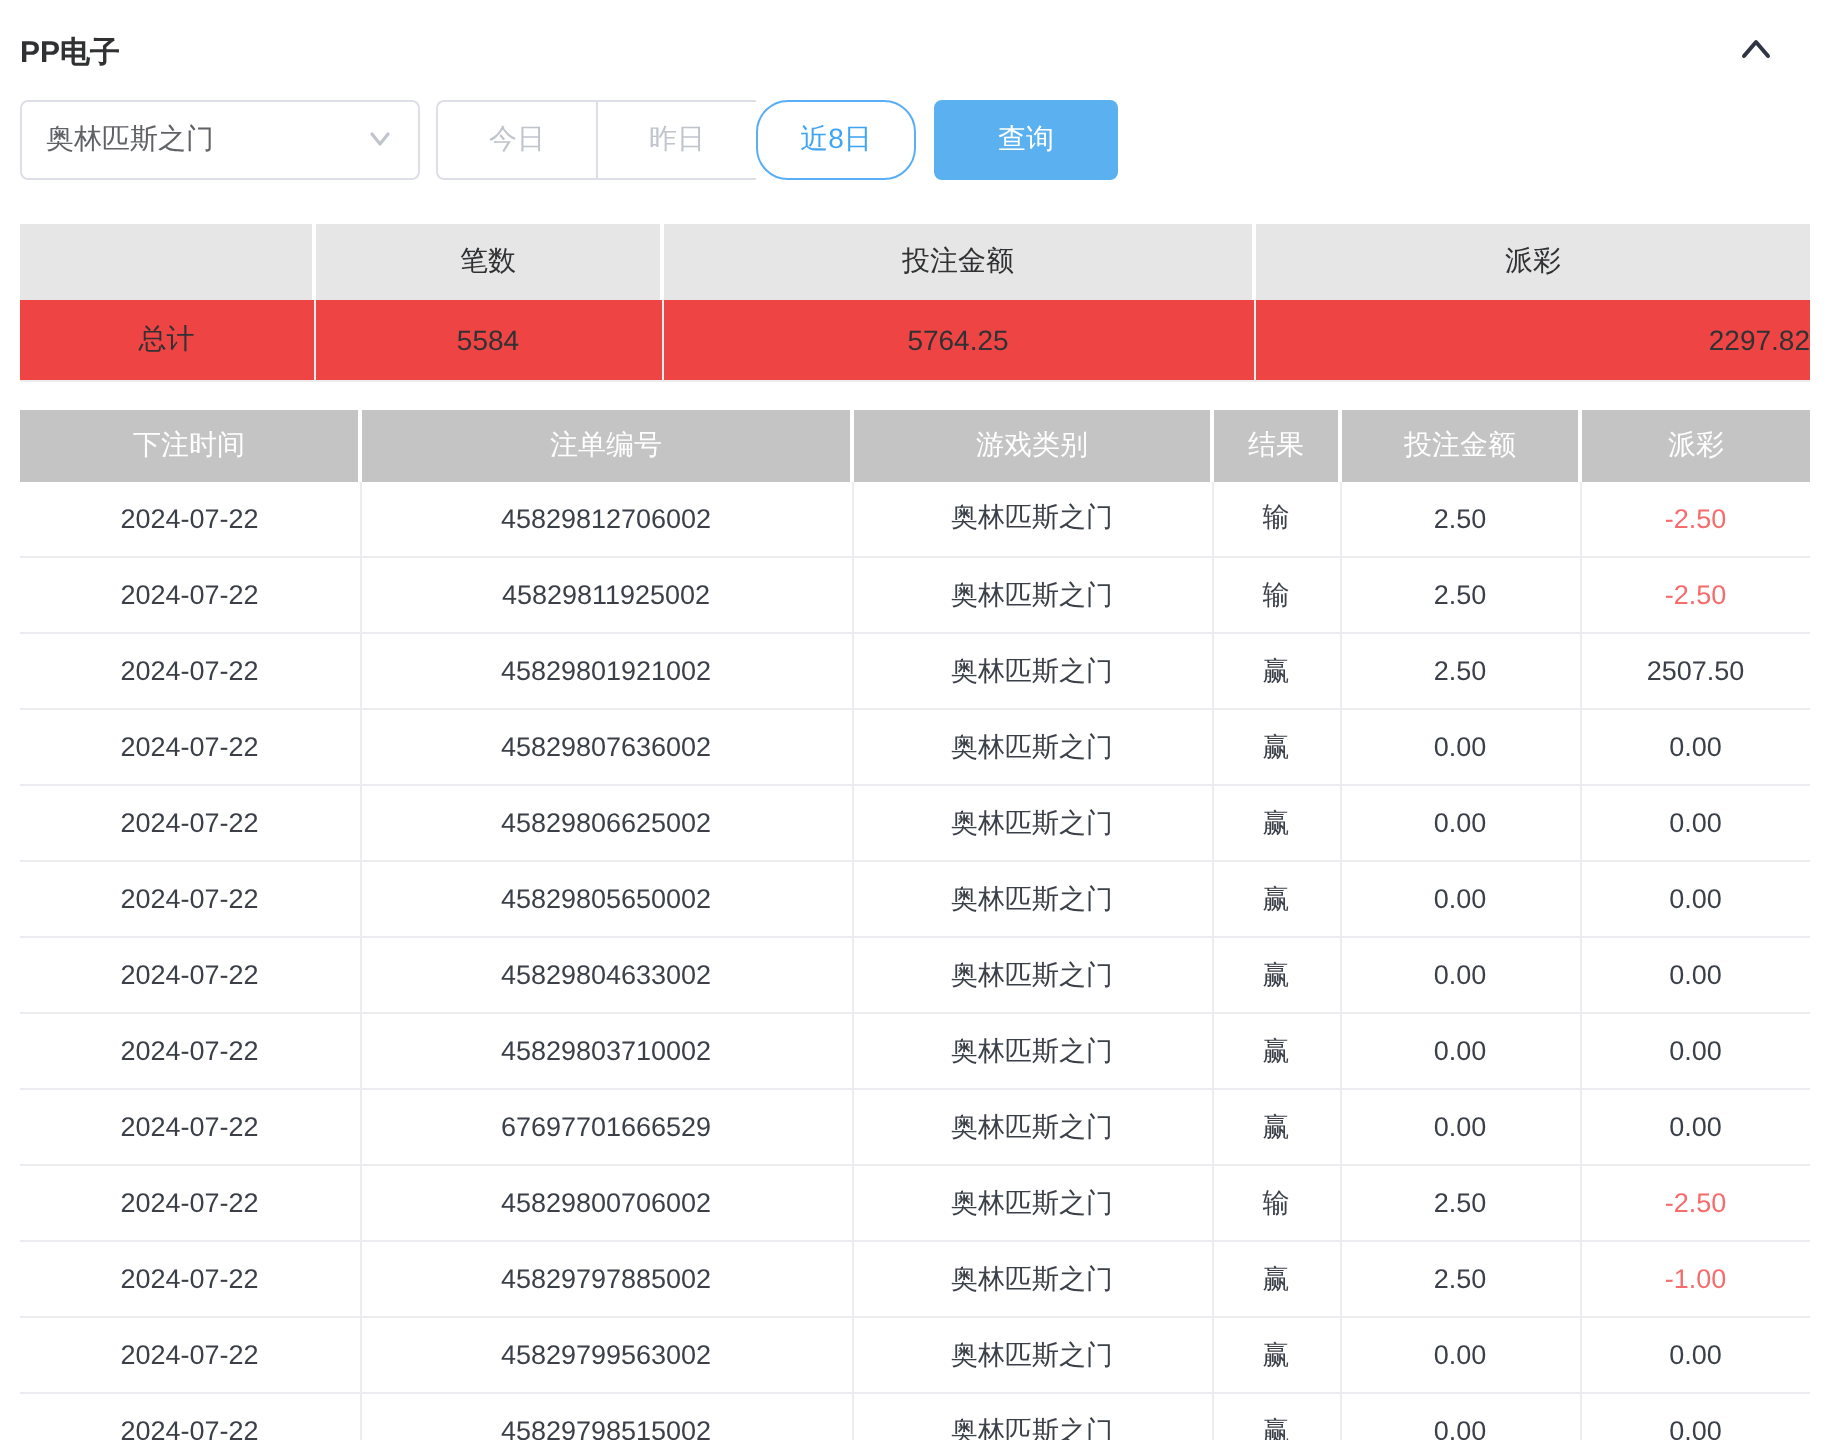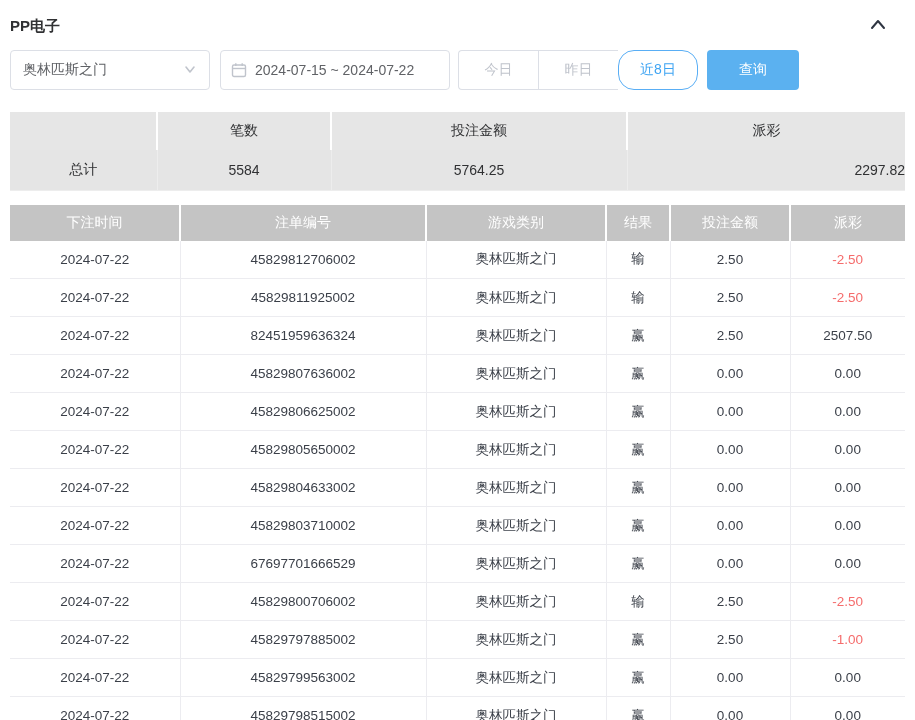--- a/index.html
+++ b/index.html
@@ -36,21 +36,21 @@
 
   
   table { border-collapse:collapse; table-layout:fixed; width:895px; margin-left:10px; }
   td, th { text-align:center; font-weight:normal; overflow:hidden; white-space:nowrap; }
 
   .summary-table { margin-top:22px; }
   .summary-table th { background:#e6e6e6; color:#303133; height:38px; font-size:14px;
     border-right:2px solid #fff; }
   .summary-table th:last-child { border-right:none; }
   .summary-table td { height:40px; font-size:14px; color:#303133;
-    border-right:1px solid #ededed; border-bottom:1px solid #ededed; background:#e5e5e5; }
+    border-right:1px solid #ededed; border-bottom:1px solid #ededed; background:#ef4444; }
   .summary-table td:last-child { border-right:none;text-align:right; }
 
   .bet-table { margin-top:14px; }
   .bet-table th { background:#c4c4c4; color:#fff; height:36px; font-size:14px;
     border-right:2px solid #fff; }
   .bet-table th:last-child { border-right:none; }
   .bet-table td { height:38px; font-size:13.5px; color:#3a3f48;
     border-right:1px solid #ececf0; border-bottom:1px solid #ececf0; background:#fff; }
   .bet-table td:last-child { border-right:none; }
   .bet-table td.neg { color:#f56c6c; }
@@ -74,31 +74,20 @@
   <div class="filters">
     <div class="select-box">
       <span class="sel-text">奥林匹斯之门</span>
       <span>
         <svg width="14" height="14" viewBox="0 0 14 14">
             <polyline points="3,5 7,10 11,5" fill="none" stroke="#c0c4cc" stroke-width="1.6" stroke-linecap="round" stroke-linejoin="round"></polyline>
           </svg>
       </span>
     </div>
 
-    <div class="date-box">
-      <span class="cal">
-        <svg width="16" height="16" viewBox="0 0 16 16">
-          <rect x="1.5" y="3" width="13" height="11.5" rx="1.5" fill="none" stroke="#c0c4cc" stroke-width="1.4"></rect>
-          <line x1="1.5" y1="6.5" x2="14.5" y2="6.5" stroke="#c0c4cc" stroke-width="1.4"></line>
-          <line x1="4.8" y1="1.2" x2="4.8" y2="4" stroke="#c0c4cc" stroke-width="1.4"></line>
-          <line x1="11.2" y1="1.2" x2="11.2" y2="4" stroke="#c0c4cc" stroke-width="1.4"></line>
-        </svg>
-      </span>
-      <span>2024-07-15 ~ 2024-07-22</span>
-    </div>
 
     <div class="seg-group">
       <button class="seg">今日</button>
       <button class="seg">昨日</button>
       <button class="seg active">近8日</button>
     </div>
 
     <button class="query-btn">查询</button>
   </div>
 
@@ -158,21 +147,21 @@
         <tr>
           <td>2024-07-22</td>
           <td>45829811925002</td>
           <td>奥林匹斯之门</td>
           <td>输</td>
           <td>2.50</td>
           <td class="neg">-2.50</td>
         </tr>
         <tr>
           <td>2024-07-22</td>
-          <td>82451959636324</td>
+          <td>45829801921002</td>
           <td>奥林匹斯之门</td>
           <td>赢</td>
           <td>2.50</td>
           <td>2507.50</td>
         </tr>
         <tr>
           <td>2024-07-22</td>
           <td>45829807636002</td>
           <td>奥林匹斯之门</td>
           <td>赢</td>

